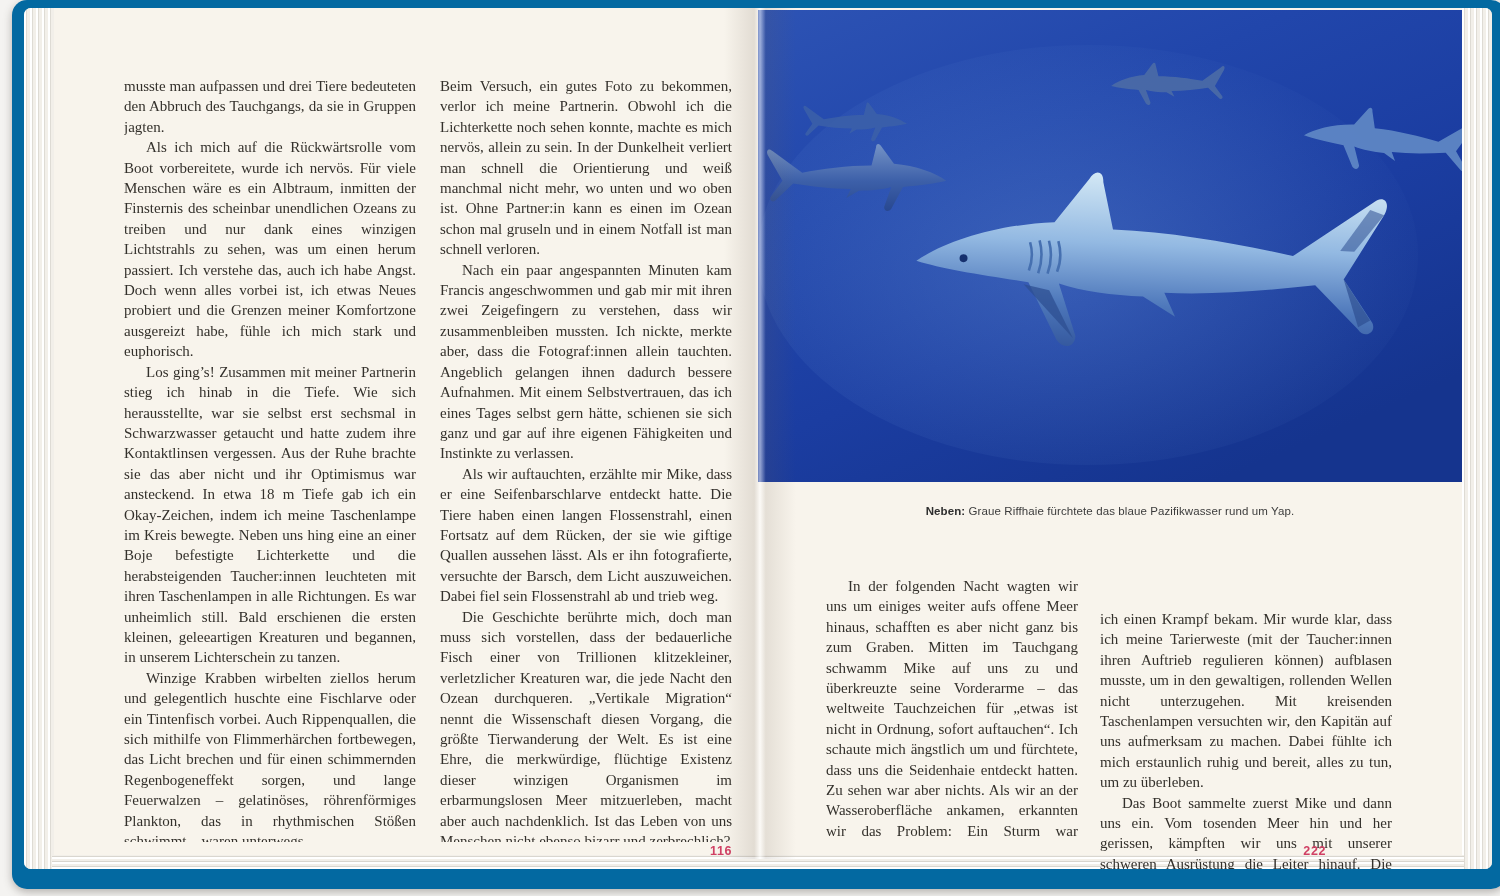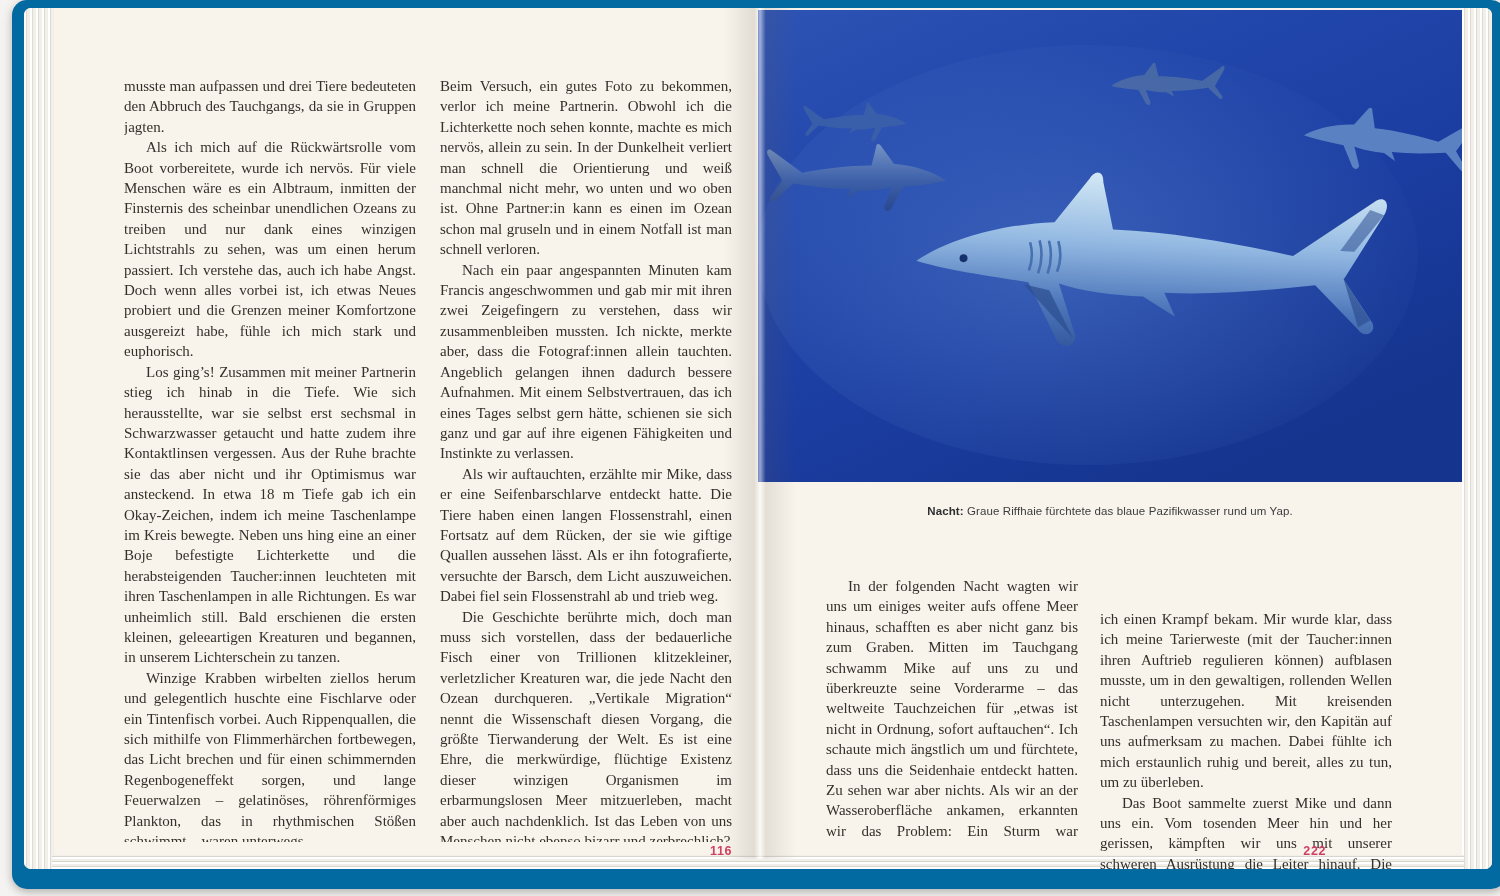--- a/index.html
+++ b/index.html
@@ -150,21 +150,21 @@
             <circle cx="22" cy="40" r="1.7" fill="#16306e"></circle>
             <path d="M50 32 q2 6 0 12 M54 31 q2.2 7 0 14 M58 31 q2.2 7 0 14 M62 31 q2.2 7 0 13" stroke="#4670b0" stroke-width="1.1" fill="none"></path>
             <path d="M48 50 L70 72 L59 52 Z" fill="#2d4f92" opacity="0.75"></path>
             <path d="M184 42 L196 59 L191 62 Z" fill="#2d4f92" opacity="0.7"></path>
             <path d="M194 12 L200 14 L188 30 L182 30 Z" fill="#2d4f92" opacity="0.55"></path>
           </g>
         </svg>
       </figure>
 
       <figcaption class="caption">
-        <b>Nacht:</b><span> Graue Riffhaie fürchtete das blaue Pazifikwasser rund um Yap.</span>
+        <b>Neben:</b><span> Graue Riffhaie fürchtete das blaue Pazifikwasser rund um Yap.</span>
       </figcaption>
 
       <div class="col col-r1">
         <p class="ind">In der folgenden Nacht wagten wir uns um einiges weiter aufs offene Meer hinaus, schafften es aber nicht ganz bis zum Graben. Mitten im Tauchgang schwamm Mike auf uns zu und überkreuzte seine Vorderarme – das weltweite Tauchzeichen für „etwas ist nicht in Ordnung, sofort auftauchen“. Ich schaute mich ängstlich um und fürchtete, dass uns die Seidenhaie entdeckt hatten. Zu sehen war aber nichts. Als wir an der Wasseroberfläche ankamen, erkannten wir das Problem: Ein Sturm war aufgezogen.</p>
 
       </div>
       <div class="col col-r2">
         <p>ich einen Krampf bekam. Mir wurde klar, dass ich meine Tarierweste (mit der Taucher:innen ihren Auftrieb regulieren können) aufblasen musste, um in den gewaltigen, rollenden Wellen nicht unterzugehen. Mit kreisenden Taschenlampen versuchten wir, den Kapitän auf uns aufmerksam zu machen. Dabei fühlte ich mich erstaunlich ruhig und bereit, alles zu tun, um zu überleben.</p>
         <p class="ind">Das Boot sammelte zuerst Mike und dann uns ein. Vom tosenden Meer hin und her gerissen, kämpften wir uns mit unserer schweren Ausrüstung die Leiter hinauf. Die Fotograf:in-</p>
       </div>

